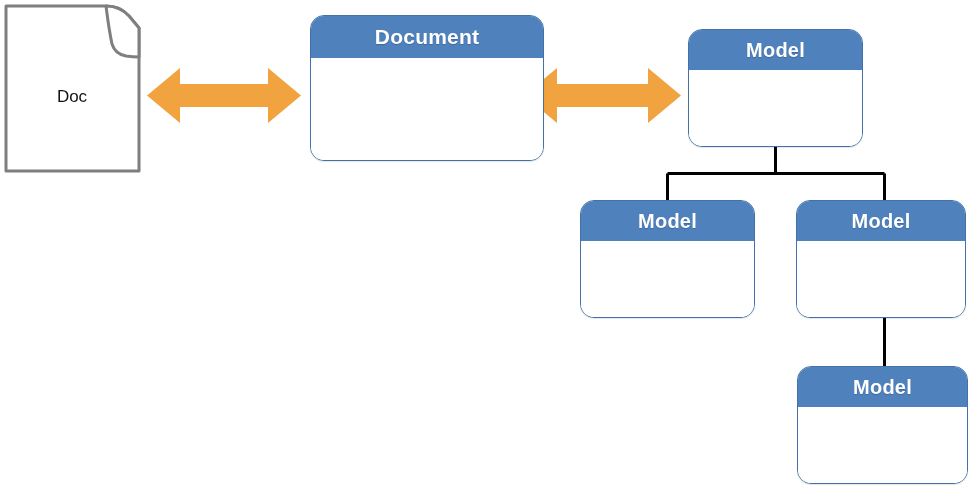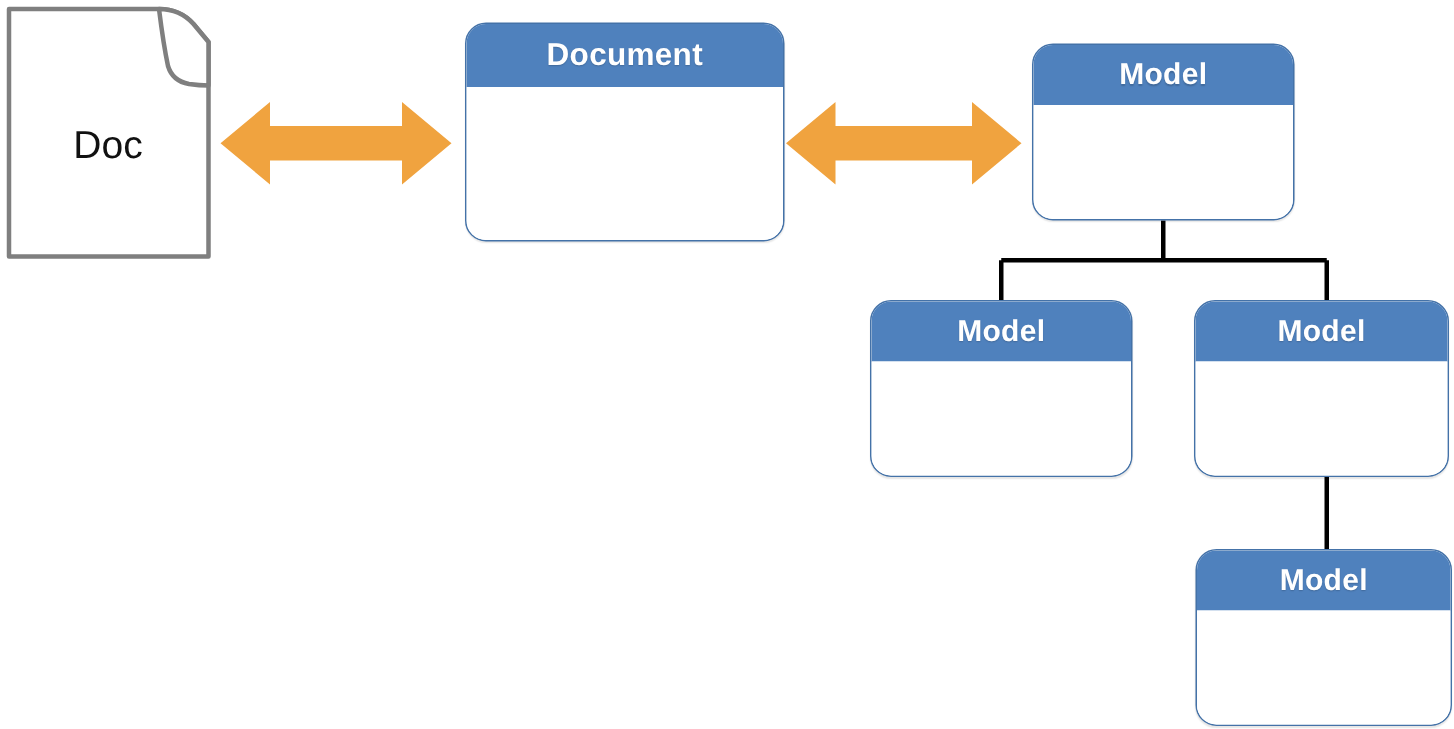--- a/index.html
+++ b/index.html
@@ -47,21 +47,21 @@
     letter-spacing: 0.2px;
     text-shadow: 0 1px 1px rgba(0,0,0,0.18);
   }
   .card .card-body {
     background: #ffffff;
     width: 100%;
   }
   .doc-label {
     position: absolute;
     color: #111111;
-    font-size: 26px;
+    font-size: 17px;
     font-weight: normal;
     white-space: nowrap;
     transform: translate(-50%, -50%);
   }
 </style>
 </head>
 <body>
 
 <div id="canvas">
 
@@ -118,21 +118,21 @@
                Q 133 57 139 57
                L 139 38
                Q 139 33 139 28
                L 129 16
                Q 120 6 106 6 Z" fill="#ffffff" stroke="#7f7f7f" stroke-width="3" stroke-linejoin="round"></path>
     </g>
   </svg>
 
   <div class="doc-label" style="left:72px; top:97px;">Doc</div>
 
-  <div class="card" style="left:310px; top:15px; width:213px; height:146px;">
+  <div class="card" style="left:310px; top:15px; width:234px; height:146px;">
     <div class="card-header" style="height:42px; font-size:21px;">Document</div>
     <div class="card-body" style="height:103px;"></div>
   </div>
 
   <div class="card" style="left:688px; top:29px; width:175px; height:118px;">
     <div class="card-header" style="height:40px; font-size:20px;">Model</div>
     <div class="card-body" style="height:77px;"></div>
   </div>
 
   <div class="card" style="left:580px; top:200px; width:175px; height:118px;">

